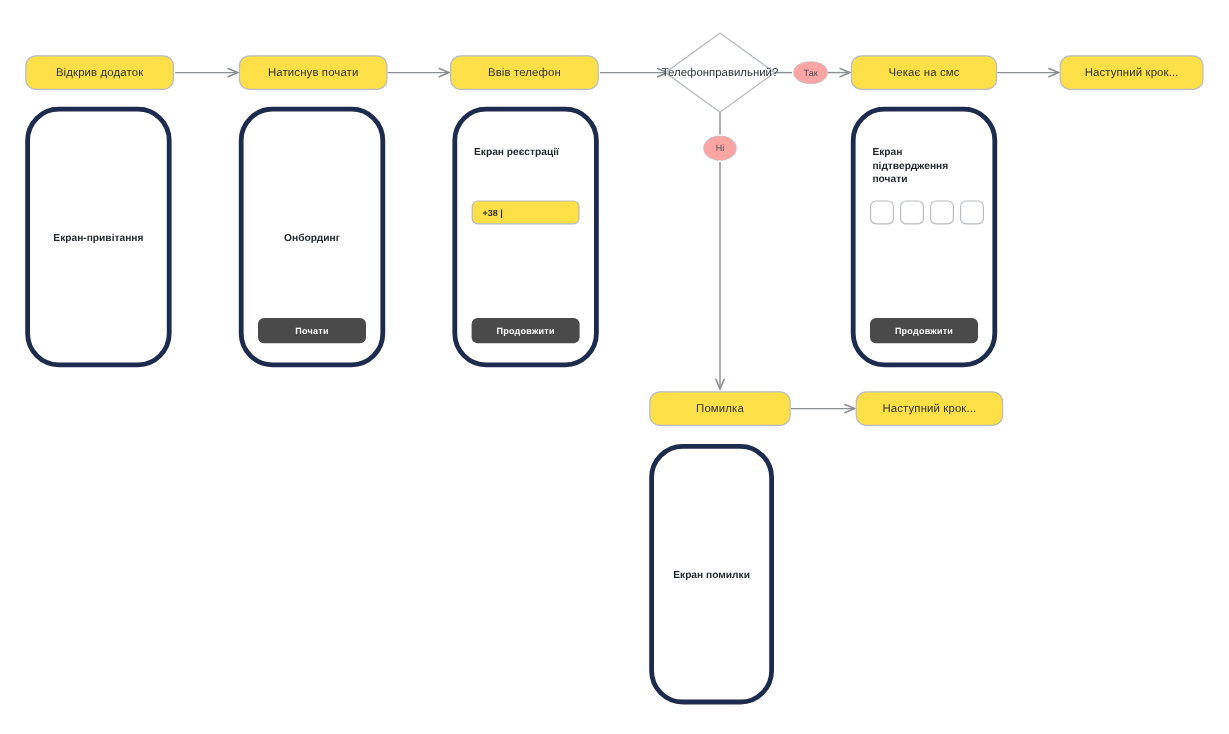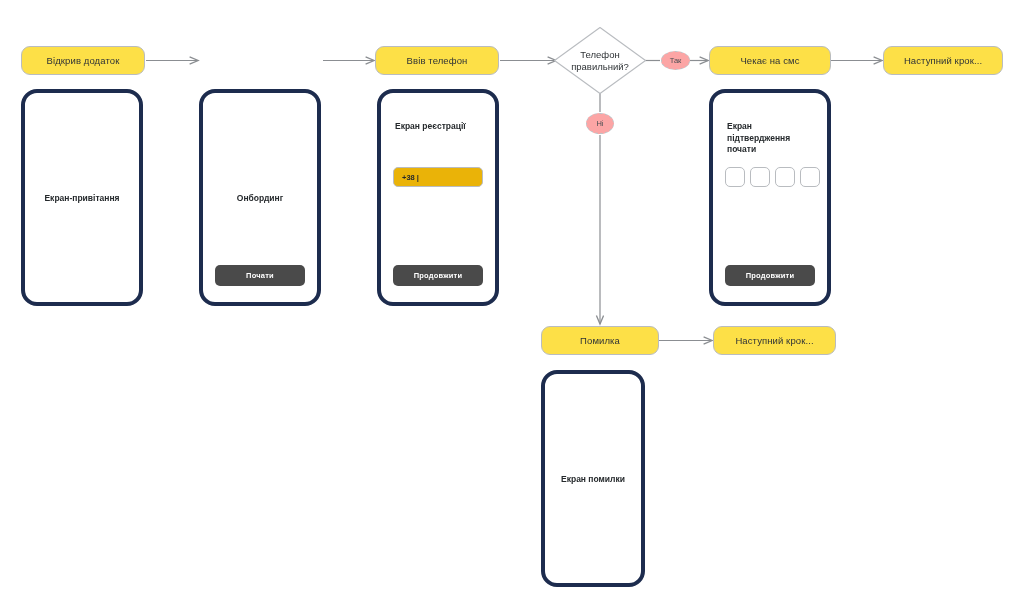--- a/index.html
+++ b/index.html
@@ -46,21 +46,21 @@
     left: 0; top: 0;
     width: 100%;
     height: 100%;
   }
   .diamond-label {
     position: absolute;
     left: 0; top: 0;
     width: 100%;
     height: 100%;
     display: flex;
-    flex-direction: column;
+    flex-direction: row;
     align-items: center;
     justify-content: center;
     font-size: 9.5px;
     line-height: 12px;
     color: #2f3336;
     text-align: center;
   }
   
   .cond {
     position: absolute;
@@ -80,21 +80,21 @@
     left: 0; top: 0;
     width: 1024px;
     height: 612px;
     pointer-events: none;
   }
   
   .phone {
     position: absolute;
     box-sizing: border-box;
     border: 4px solid #1d2c4e;
-    border-radius: 16px;
+    border-radius: 28px;
     background: #ffffff;
   }
   .phone-inner {
     position: relative;
     width: 100%;
     height: 100%;
     box-sizing: border-box;
   }
   .screen-title-top {
     position: absolute;
@@ -118,21 +118,21 @@
     font-weight: 600;
   }
   .phone-input {
     position: absolute;
     left: 12px;
     right: 12px;
     height: 20px;
     box-sizing: border-box;
     border: 1px solid #b9bcc0;
     border-radius: 5px;
-    background: #eab308;
+    background: #fde047;
     display: flex;
     align-items: center;
     padding-left: 8px;
     font-size: 7.5px;
     font-weight: 700;
     color: #25292c;
   }
   .otp-row {
     position: absolute;
     left: 12px;
@@ -193,20 +193,23 @@
       <line x1="600" y1="135" x2="600" y2="324" marker-end="url(#ah)"></line>
 
       <line x1="659" y1="340.5" x2="712" y2="340.5" marker-end="url(#ah)"></line>
     </g>
   </svg>
 
   <div class="step" style="left:21px; top:46px; width:124px; height:29px;">
     <span>Відкрив додаток</span>
   </div>
 
+  <div class="step" style="left:199px; top:46px; width:124px; height:29px;">
+    <span>Натиснув почати</span>
+  </div>
 
   <div class="step" style="left:375px; top:46px; width:124px; height:29px;">
     <span>Ввів телефон</span>
   </div>
 
   <div class="diamond-wrap" style="left:553px; top:26px; width:94px; height:69px;">
     <svg class="diamond-shape" viewBox="0 0 94 69" preserveAspectRatio="none">
       <path d="M47,1.5 L92.5,34.5 L47,67.5 L1.5,34.5 Z" fill="#ffffff" stroke="#b9bcc0" stroke-width="1.1" stroke-linejoin="round"></path>
     </svg>
     <div class="diamond-label">

